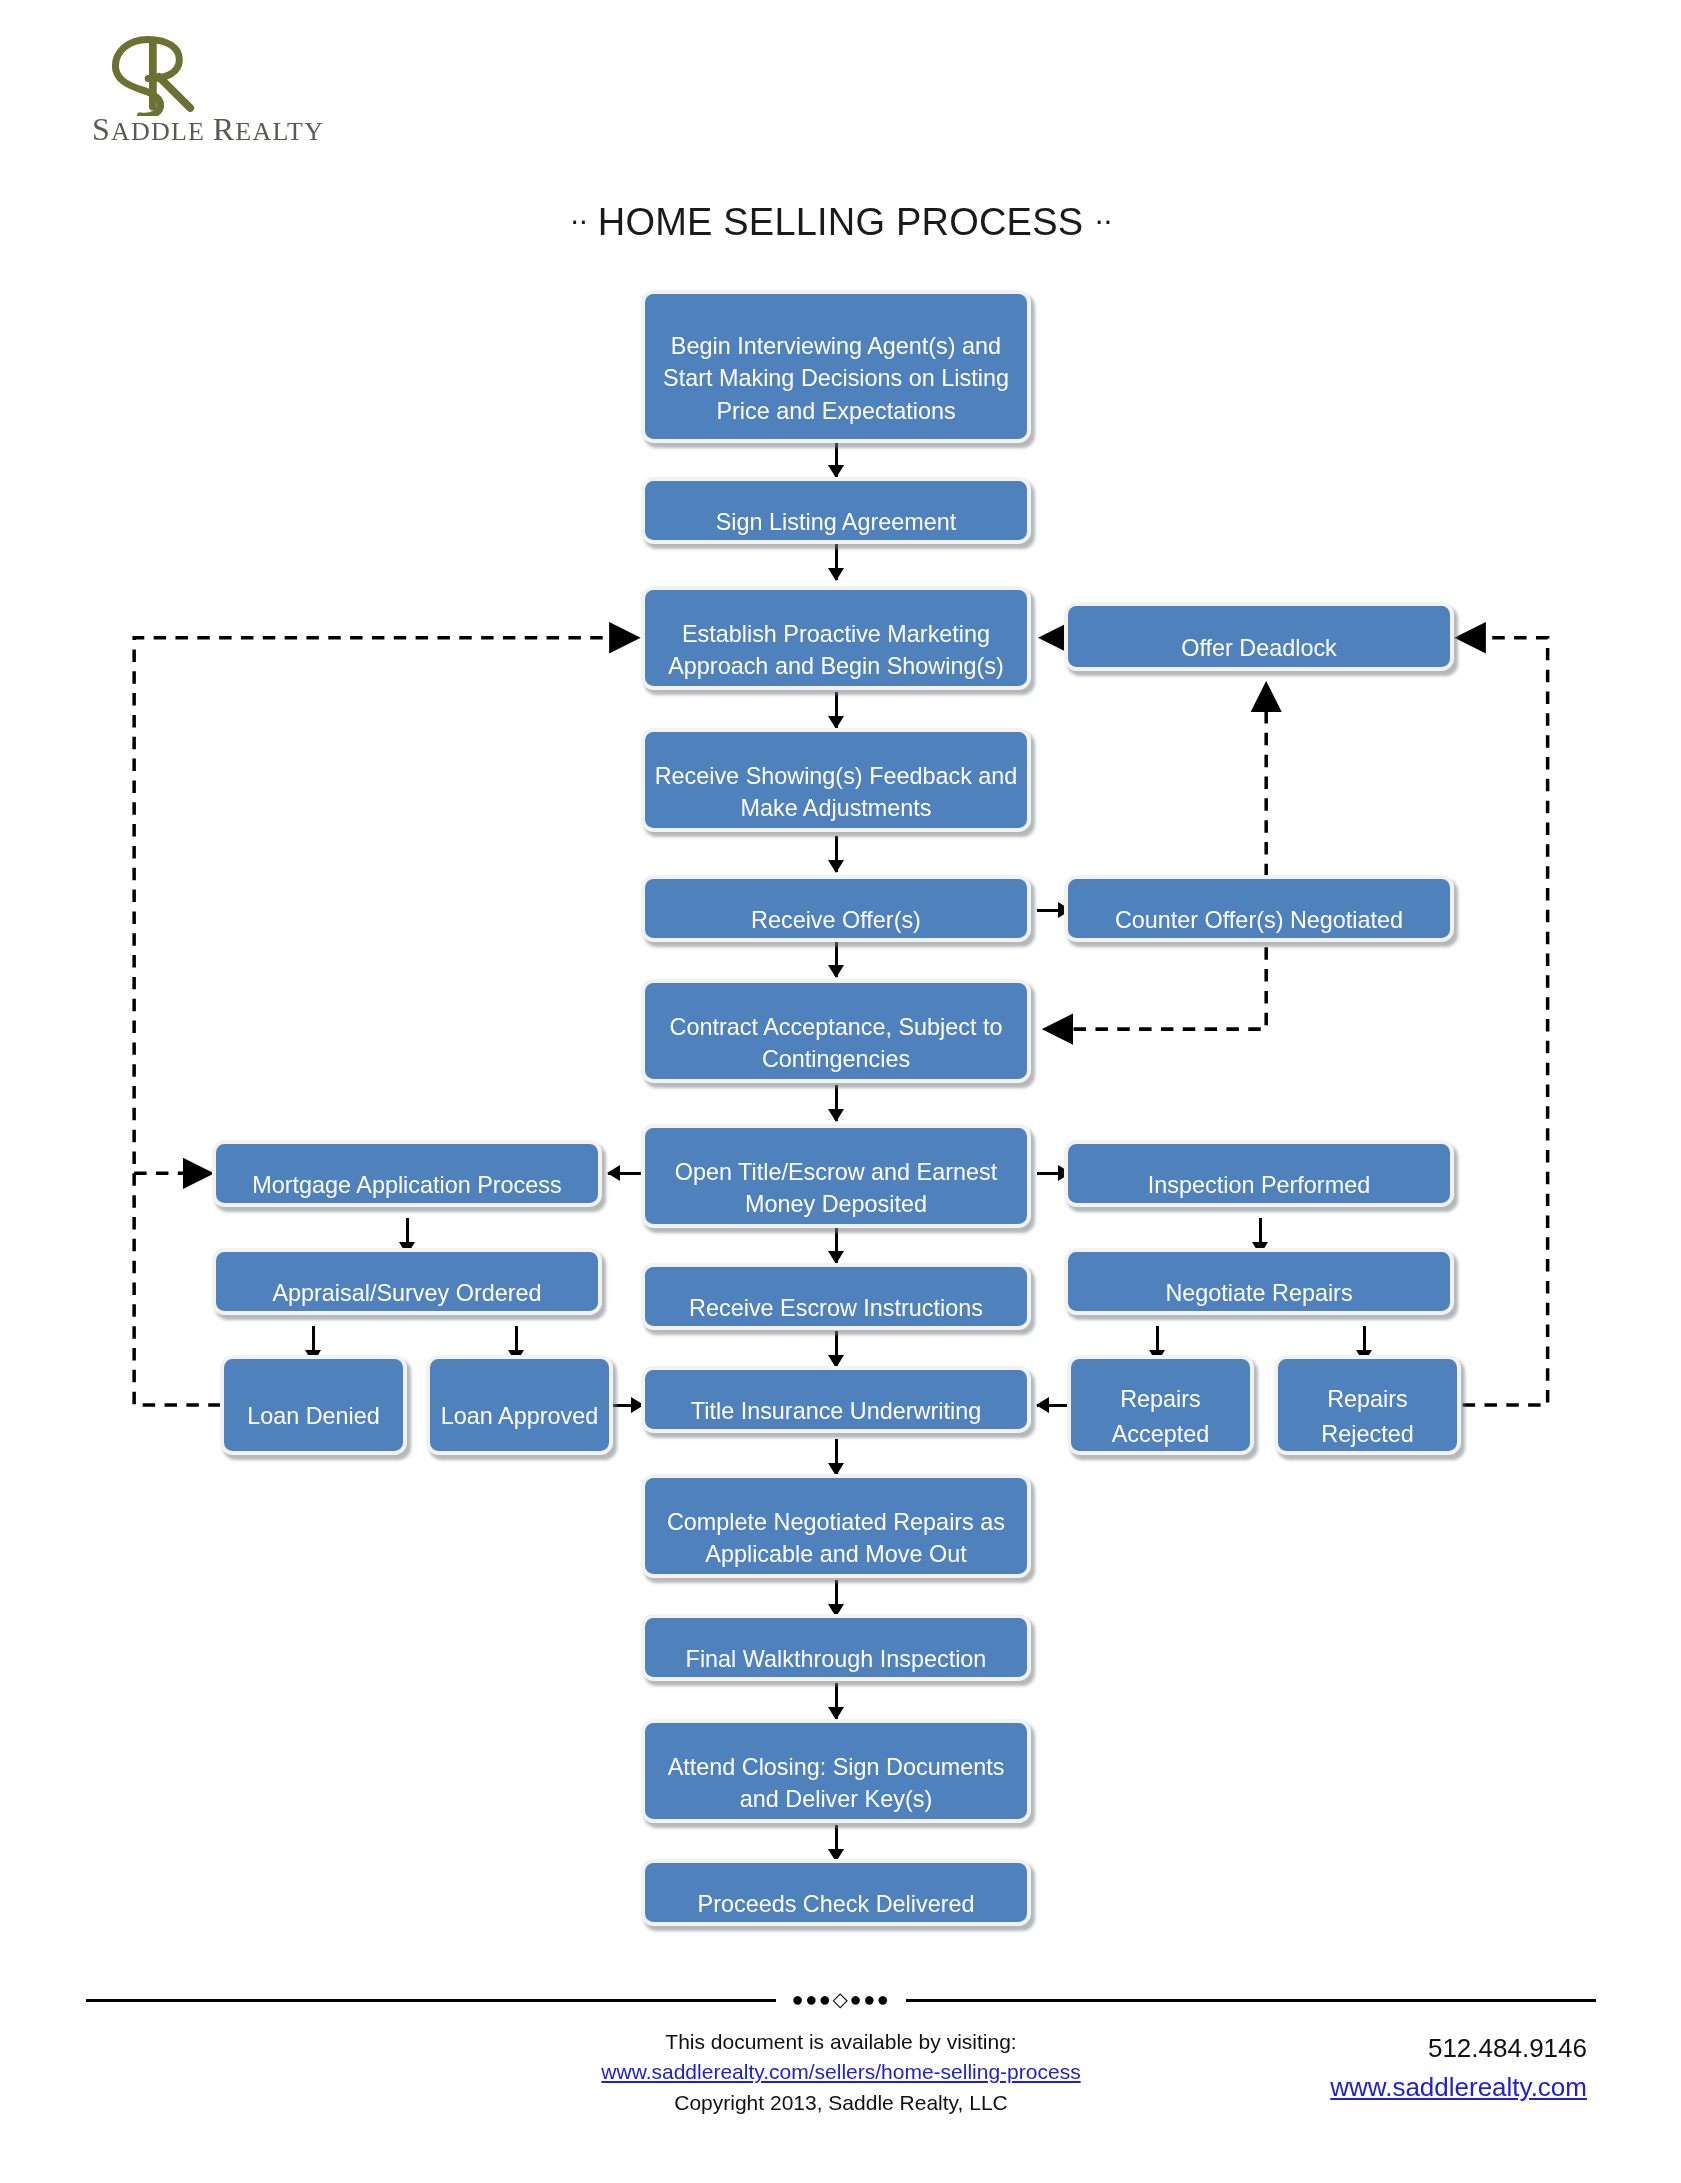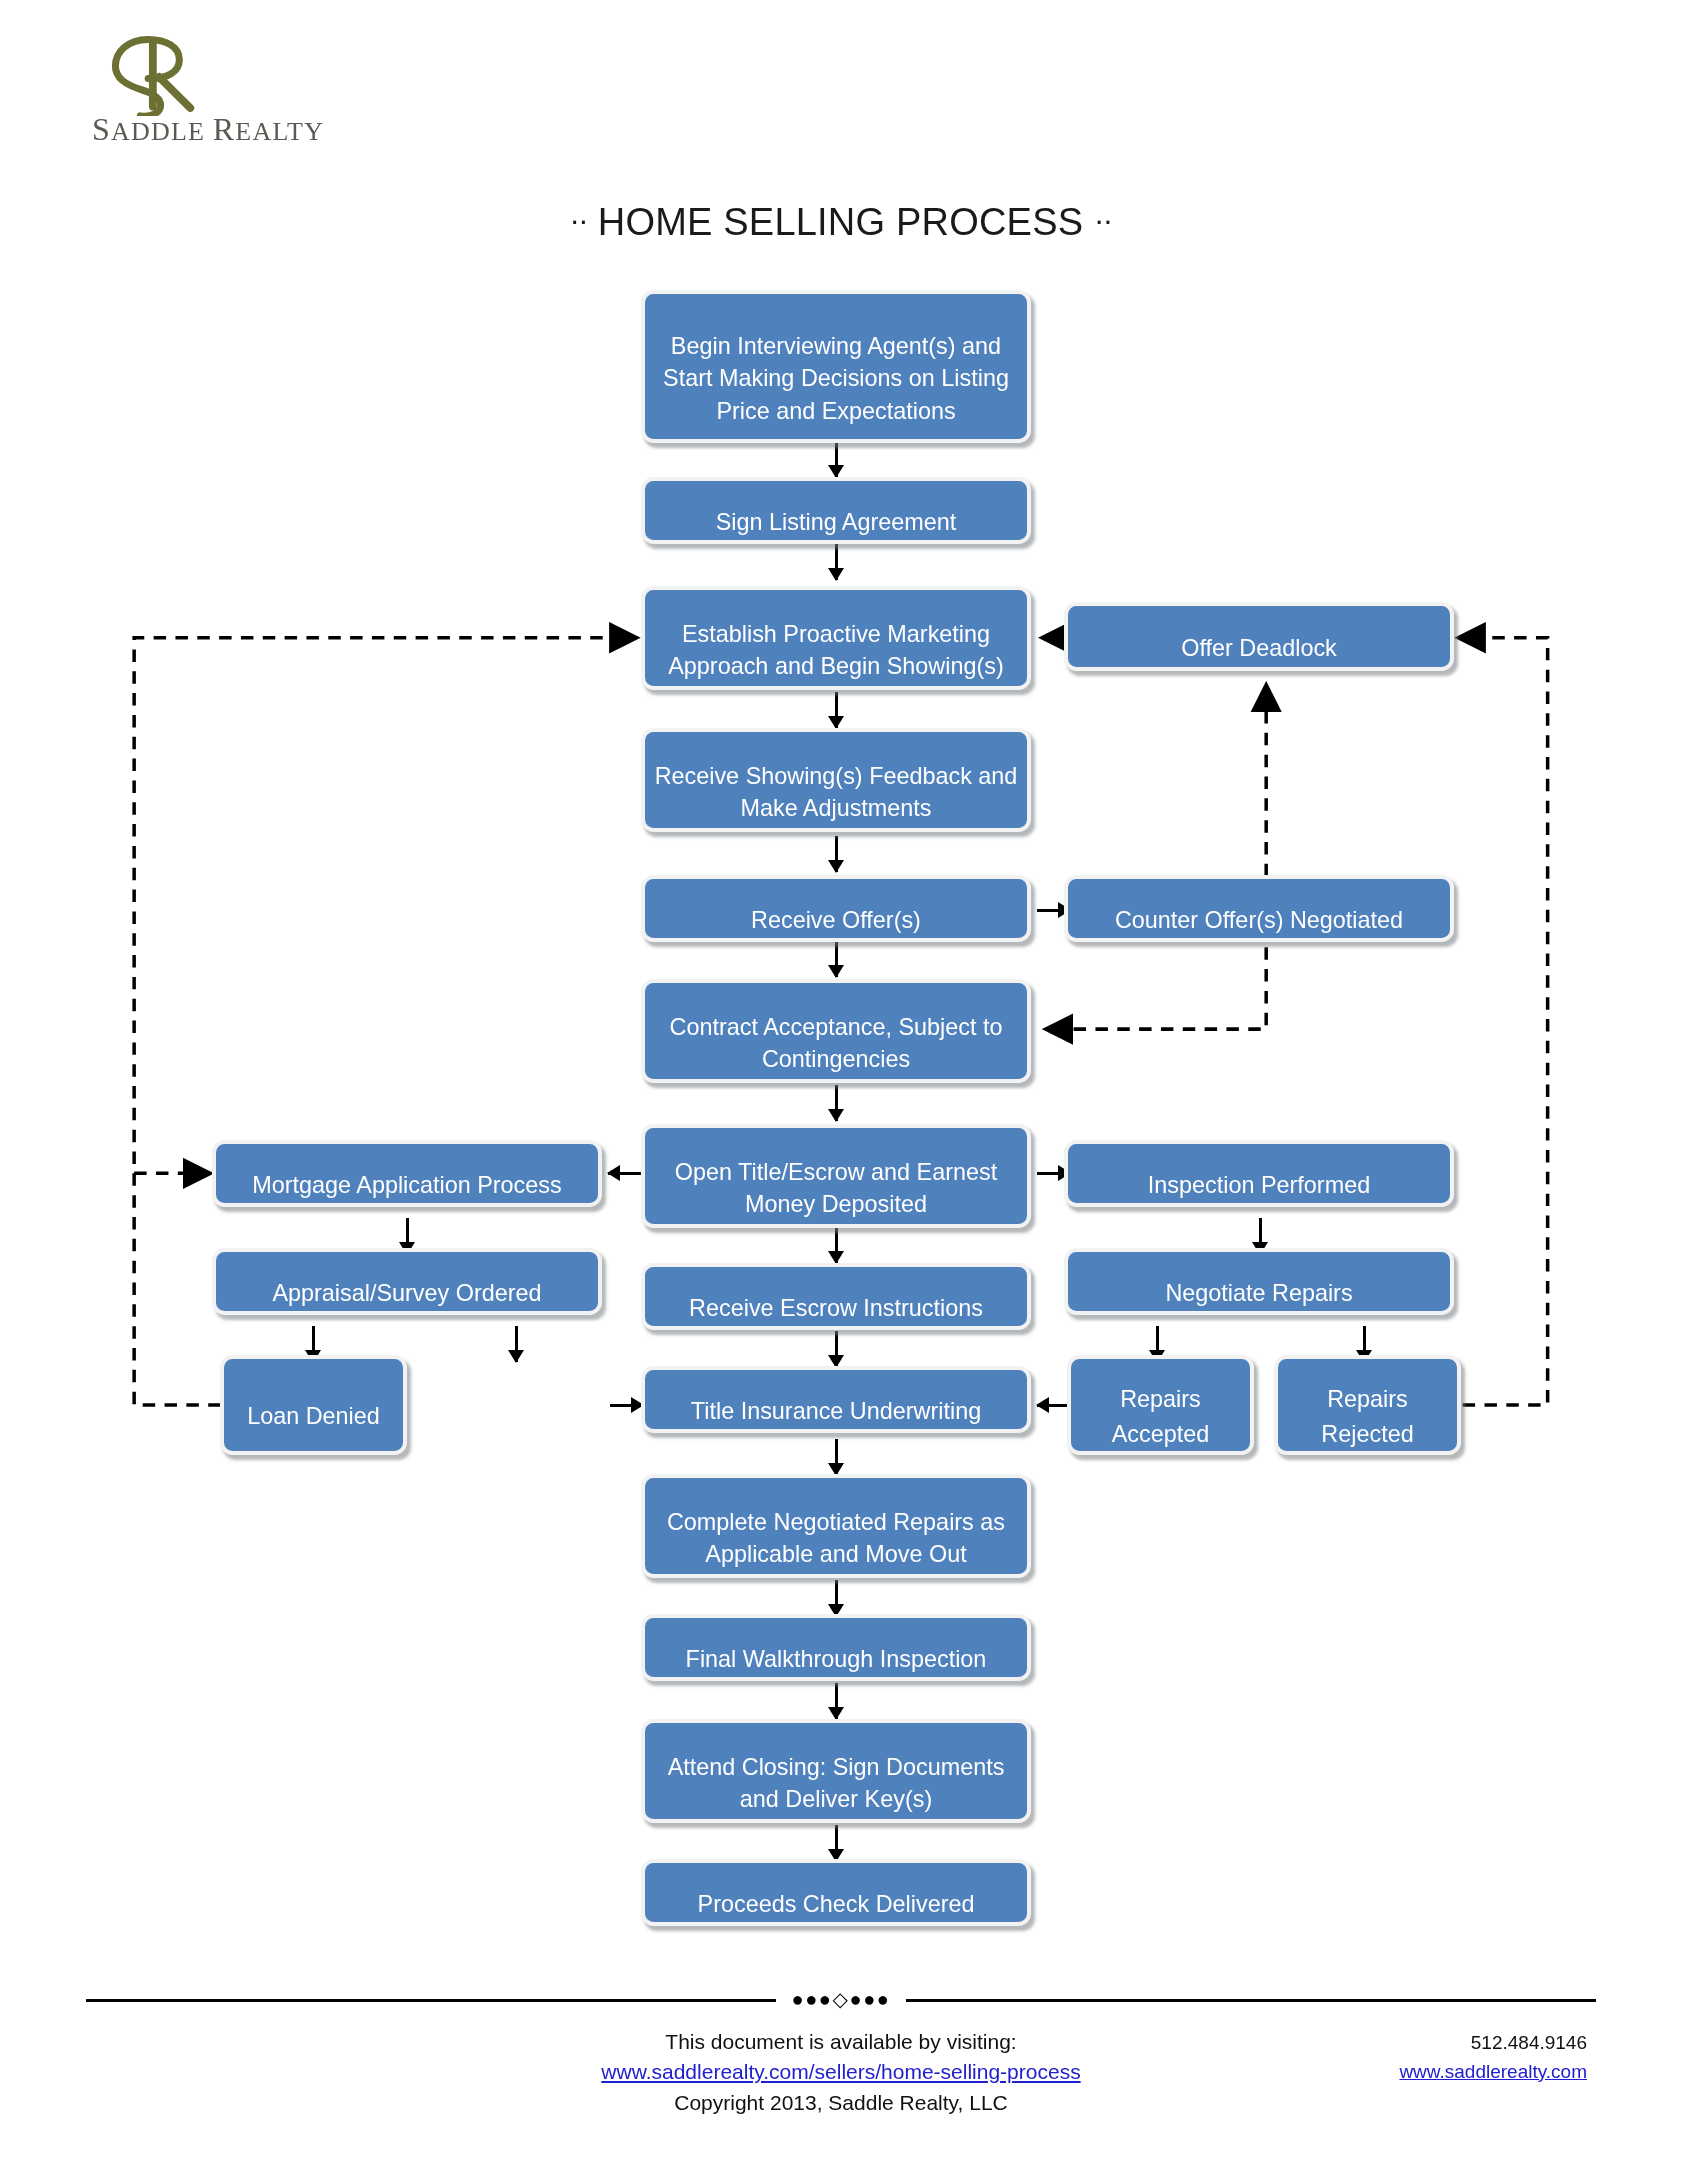--- a/index.html
+++ b/index.html
@@ -94,21 +94,21 @@
     white-space:nowrap;
   }
 
   #footer-left {
     position:absolute; left:412px; top:2027px; width:858px;
     text-align:center; font-size:21px; color:#111; line-height:1.45;
   }
   #footer-left a { color:#2020d0; text-decoration:underline; }
   #footer-right {
     position:absolute; right:94px; top:2029px; width:405px;
-    text-align:right; font-size:19px; color:#111; line-height:1.5;
+    text-align:right; font-size:26px; color:#111; line-height:1.5;
   }
   #footer-right a { color:#2020d0; text-decoration:underline; }
 </style>
 </head>
 <body>
 
 <div id="page">
 
   <div id="logo">
     <svg width="234" height="86" viewBox="0 0 300 110">
@@ -306,20 +306,23 @@
   </div>
 
   <div class="node" style="left:1064px; top:1248px; width:390px; height:67px;">
     <span class="lbl">Negotiate Repairs</span>
   </div>
 
   <div class="node" style="left:220px; top:1355px; width:187px; height:100px; line-height:1.5;">
     <span class="lbl">Loan Denied</span>
   </div>
 
+  <div class="node" style="left:426px; top:1355px; width:187px; height:100px; line-height:1.5;">
+    <span class="lbl">Loan Approved</span>
+  </div>
 
   <div class="node" style="left:641px; top:1366px; width:390px; height:67px;">
     <span class="lbl">Title Insurance Underwriting</span>
   </div>
 
   <div class="node" style="left:1067px; top:1355px; width:187px; height:100px; line-height:1.5;">
     <span class="lbl">Repairs Accepted</span>
   </div>
 
   <div class="node" style="left:1274px; top:1355px; width:187px; height:100px; line-height:1.5;">

